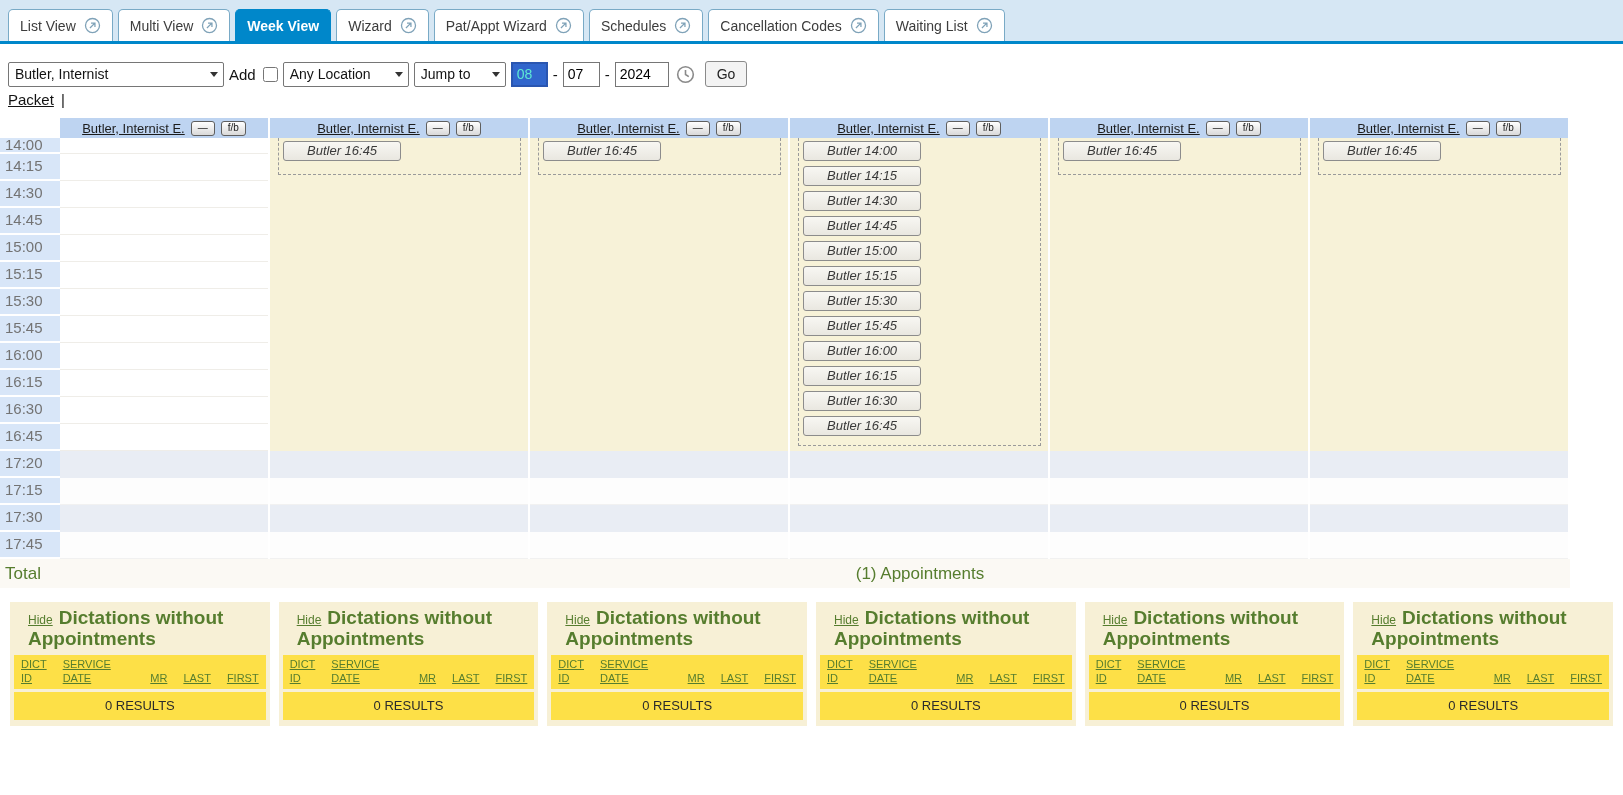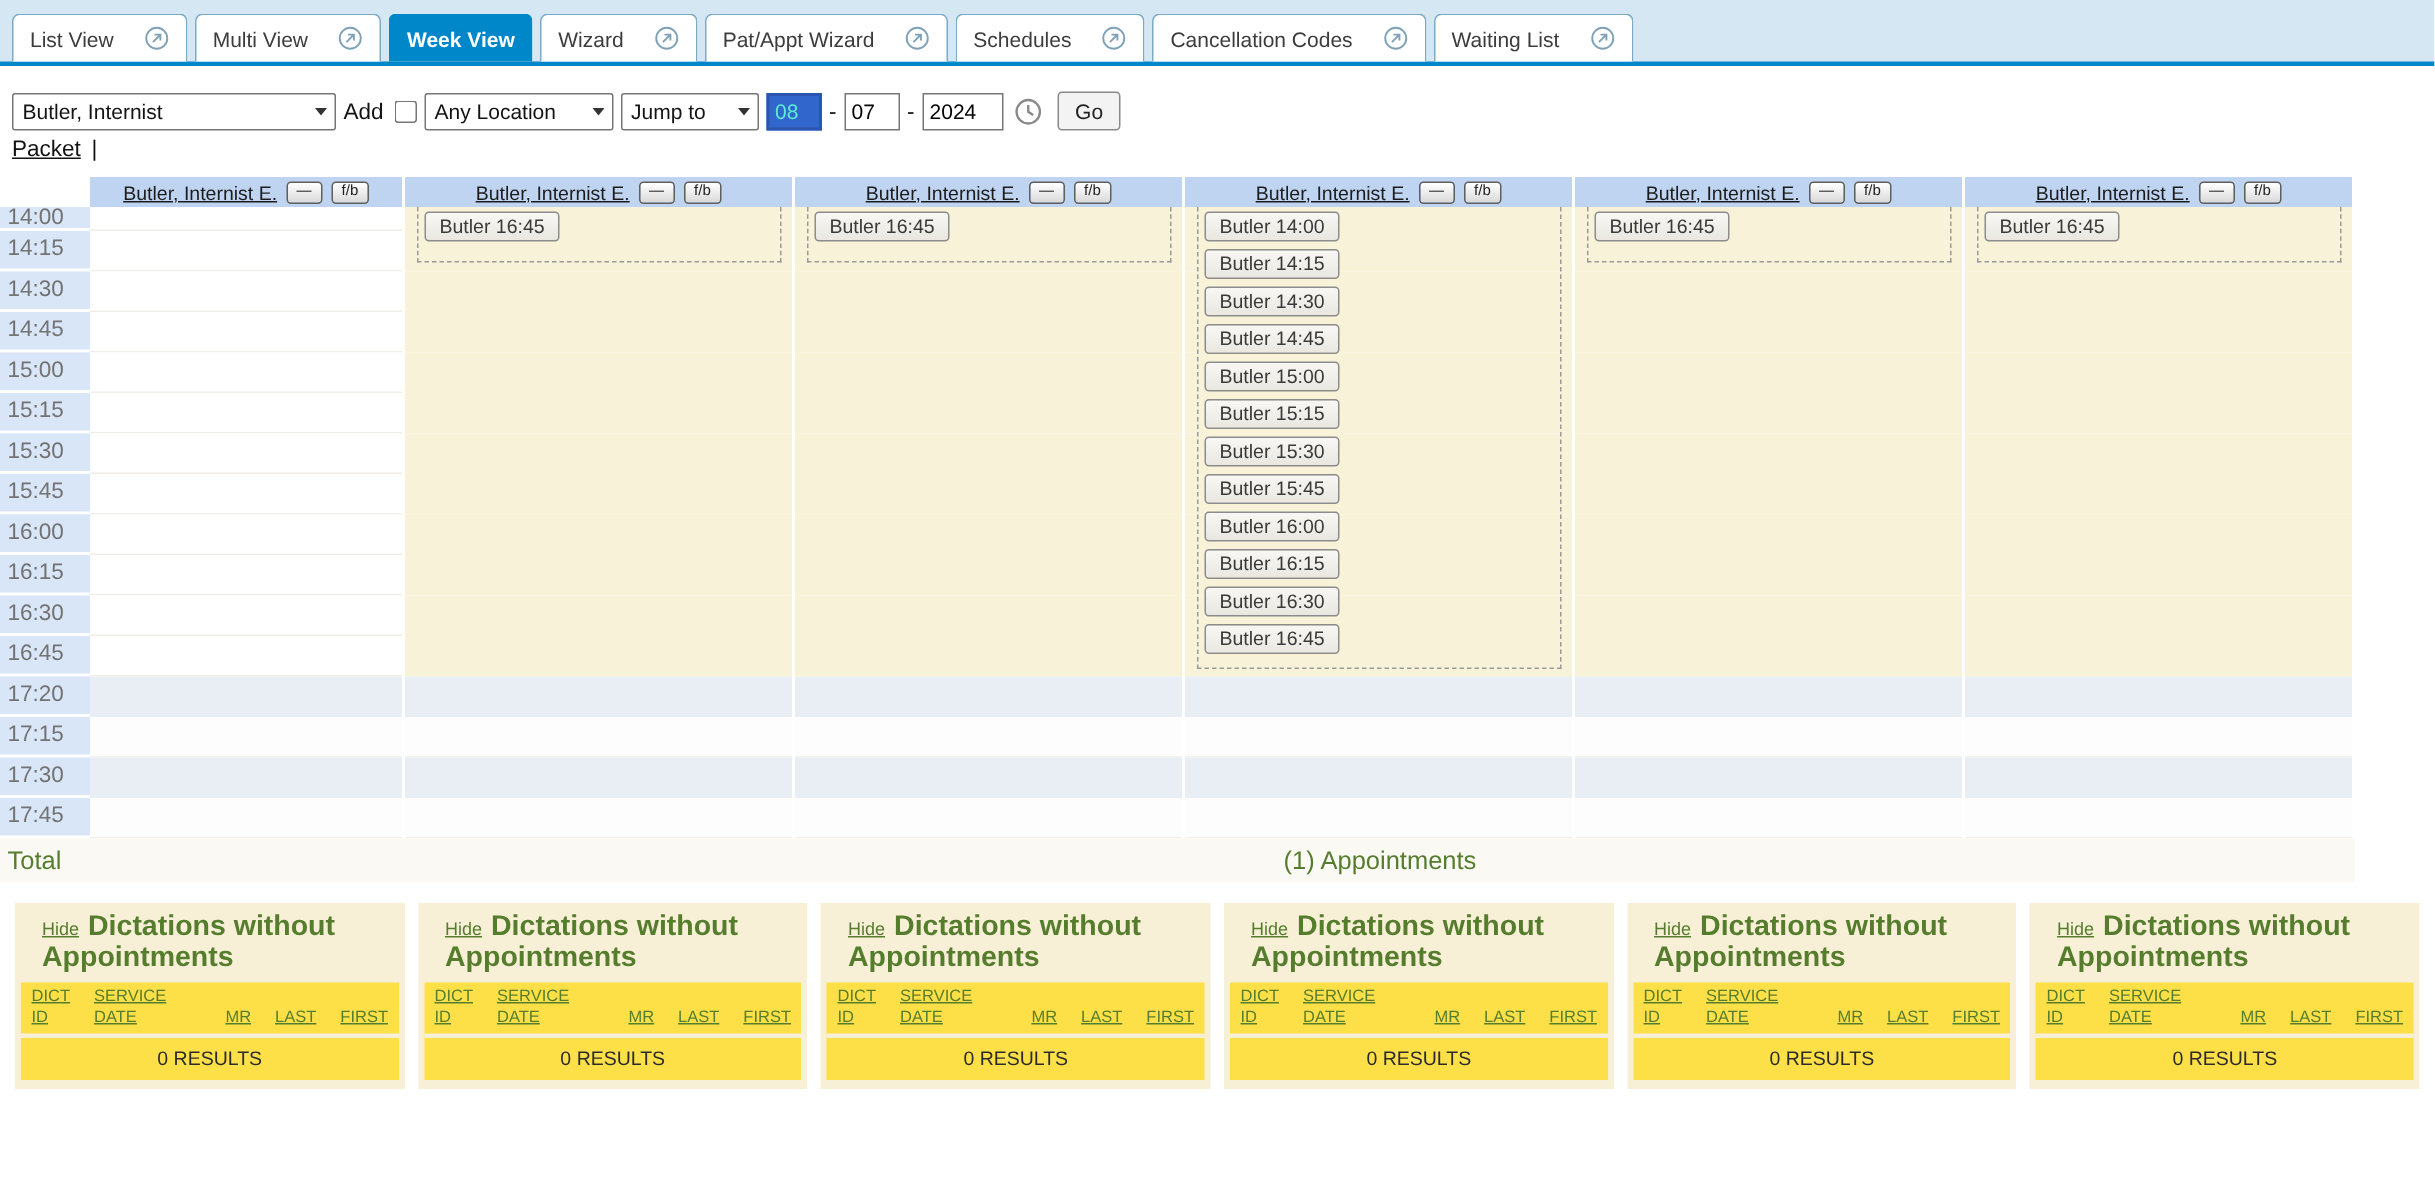--- a/index.html
+++ b/index.html
@@ -4,21 +4,21 @@
 <style>
   * { box-sizing: border-box; margin: 0; padding: 0; }
   html,body { width:1623px; height:795px; overflow:hidden; background:#fff;
     font-family:"Liberation Sans", sans-serif; }
   a { text-decoration:underline; cursor:pointer; color:inherit; }
   button { font-family:"Liberation Sans", sans-serif; cursor:pointer; }
 
   
   .tabbar { background:#d6e7f4; border-bottom:3px solid #0087ca; display:flex;
     align-items:flex-end; gap:5px; padding:6px 6px 0 8px; height:44px; }
-  .tab { display:inline-flex; align-items:center; gap:20px; background:#fff;
+  .tab { display:inline-flex; align-items:center; gap:8px; background:#fff;
     border:1px solid #79aac6; border-bottom:none; border-radius:5px 5px 0 0;
     padding:0 11px; height:32px; font-size:14px; color:#3c3c3c; cursor:pointer; }
   .tab.active { background:#0087ca; border-color:#0087ca; color:#fff; font-weight:bold; }
   .newwin-icon { width:17px; height:17px; }
 
   
   .toolbar { padding:17px 8px 0 8px; font-size:15px; color:#131313; display:flex;
     align-items:center; gap:5px; white-space:nowrap; }
   .fake-select { display:inline-flex; align-items:center; justify-content:space-between;
     border:1px solid #767676; background:#fff; height:25px; padding:0 5px 0 6px;
@@ -65,21 +65,21 @@
   .grid-row.r0 { height:16px; }
   .grid-row.beige { background:#f7f2d8; }
   .grid-row.plain { background:#fff; box-shadow:inset 0 -1px 0 #efede8; }
   .grid-row.stripe { background:#e9edf4; }
   .grid-row.plain2 { background:#fdfdfd; box-shadow:inset 0 -1px 0 #f1f1f1; }
   .dash-box { position:absolute; top:0; left:8px; right:7px; height:37px;
     border:1px dashed #9a9a9a; border-top:none; padding:3px 4px; display:flex;
     flex-direction:column; align-items:flex-start; gap:5px; overflow:hidden; }
   .dash-box.tall { height:308px; }
   .slot-btn { background:linear-gradient(#f8f7f3,#e9e7e0); border:1px solid #8c8c8c;
-    border-radius:3px; font-size:13px; color:#3a3a3a; padding:1px 9px 2px; }
+    border-radius:3px; font-size:13px; color:#3a3a3a; padding:1px 23px 2px;font-style:italic; }
   .total-row { width:1570px; height:29px; background:#fbf9f4; color:#567d2e;
     font-size:17px; display:flex; align-items:center; padding-left:5px; position:relative; }
   .total-row .appt-count { position:absolute; left:270px; right:0; text-align:center; }
 
   
   .dict-section { display:flex; gap:9px; padding:0 10px; margin-top:14px; }
   .dict-panel { flex:1 1 0; background:#f7f0d6; padding:3px 4px 6px; min-width:0; }
   .dict-head { color:#567d2e; line-height:1.12; margin:2px 14px 5px; }
   .hide-link { font-size:12px; color:#567d2e; margin-right:6px; }
   .dict-title { font-size:19px; font-weight:bold; }

